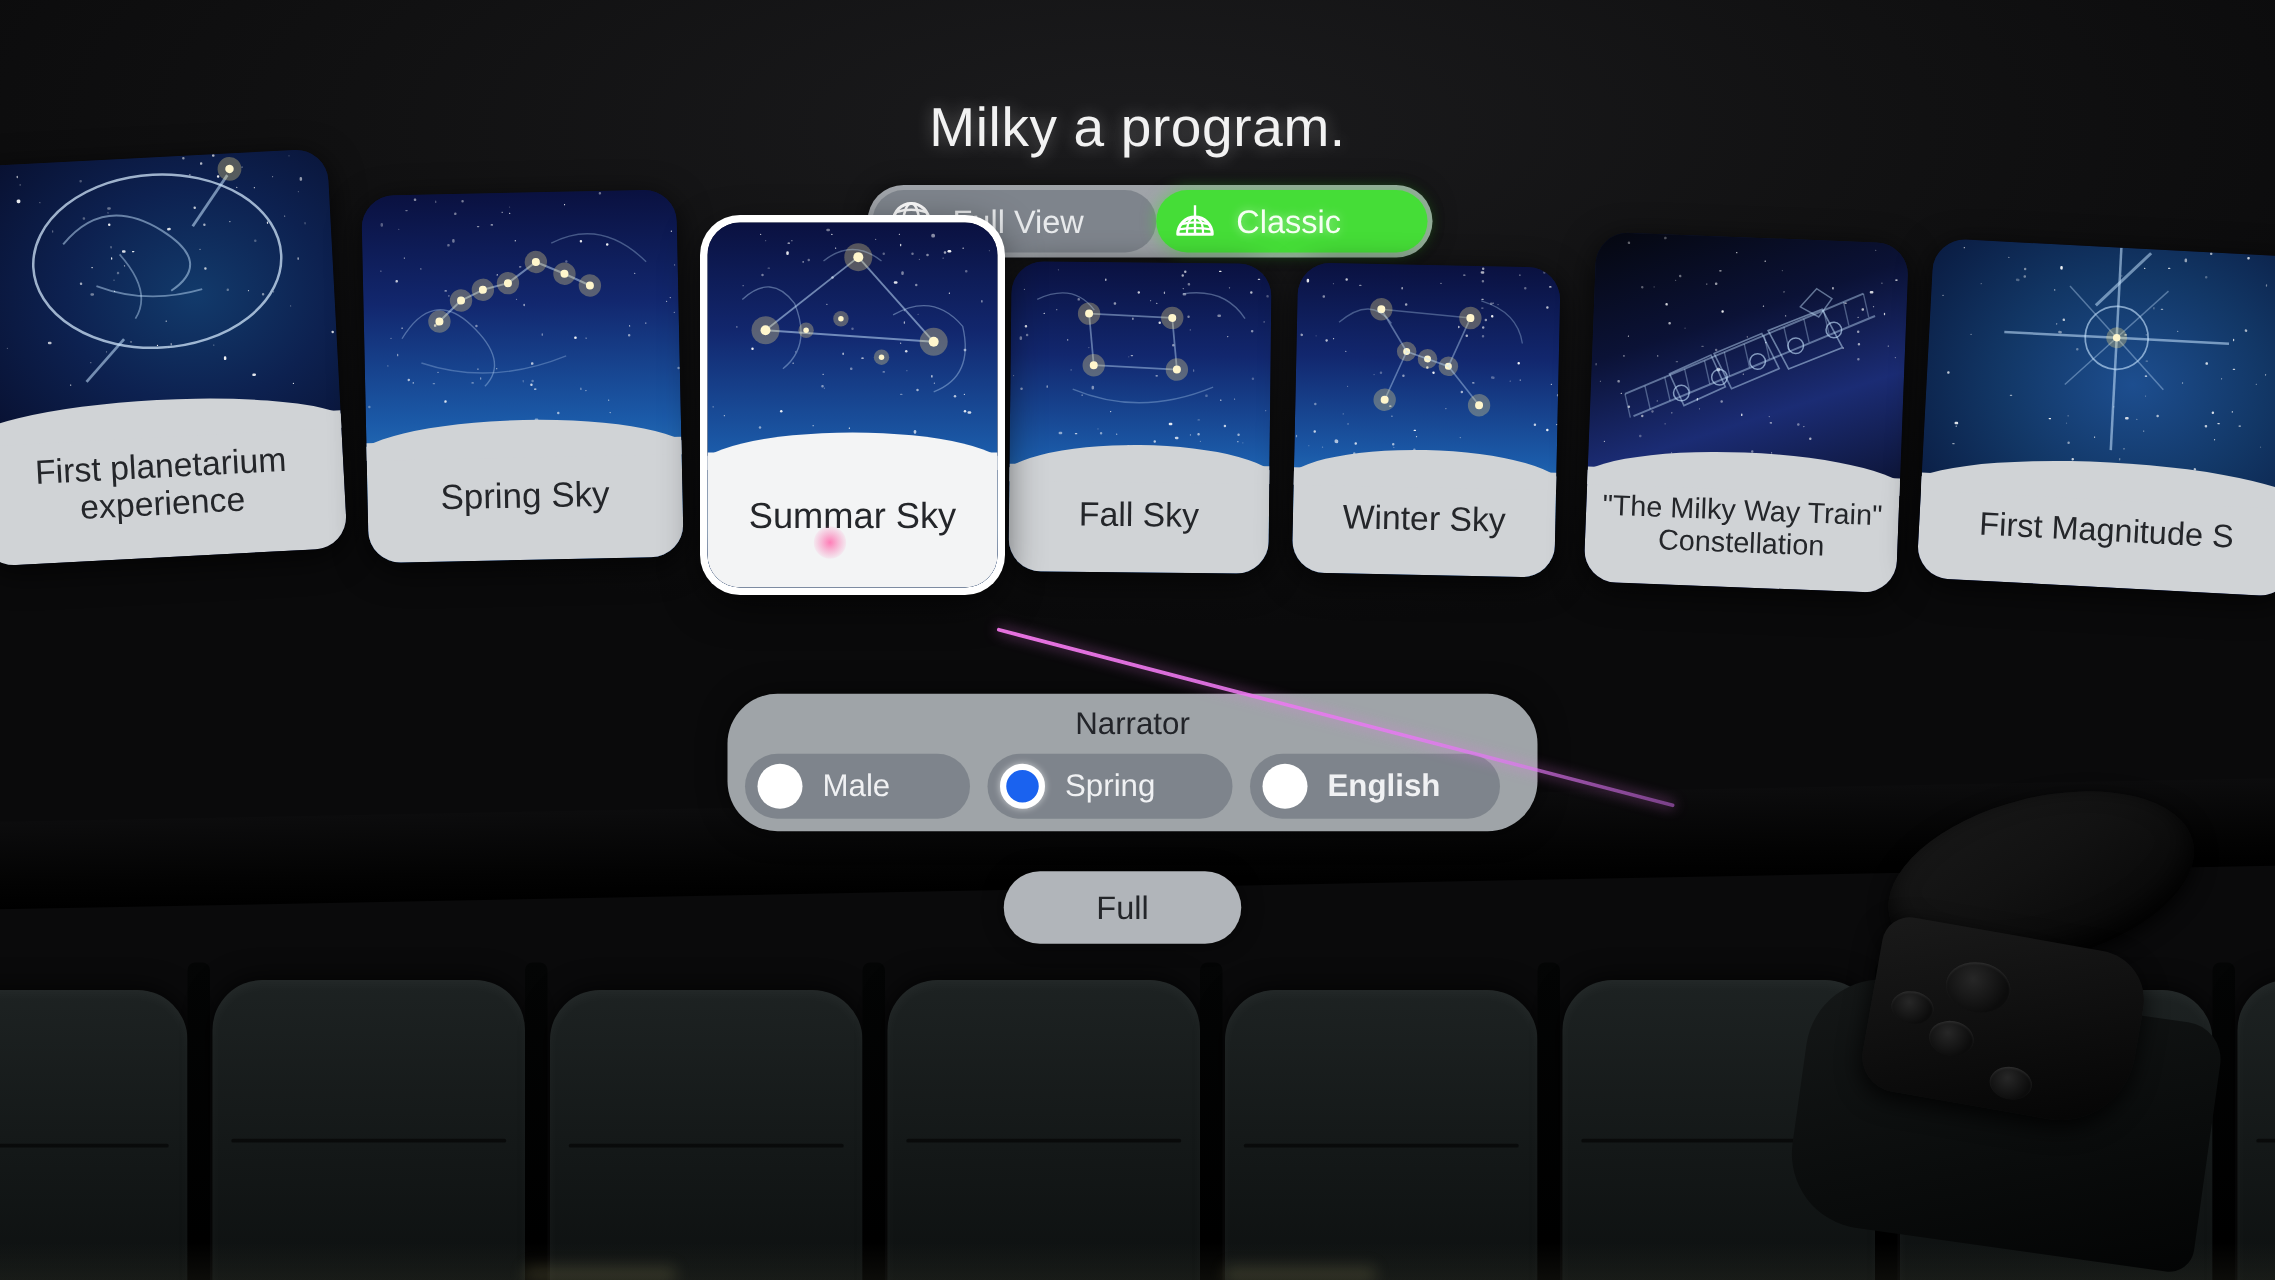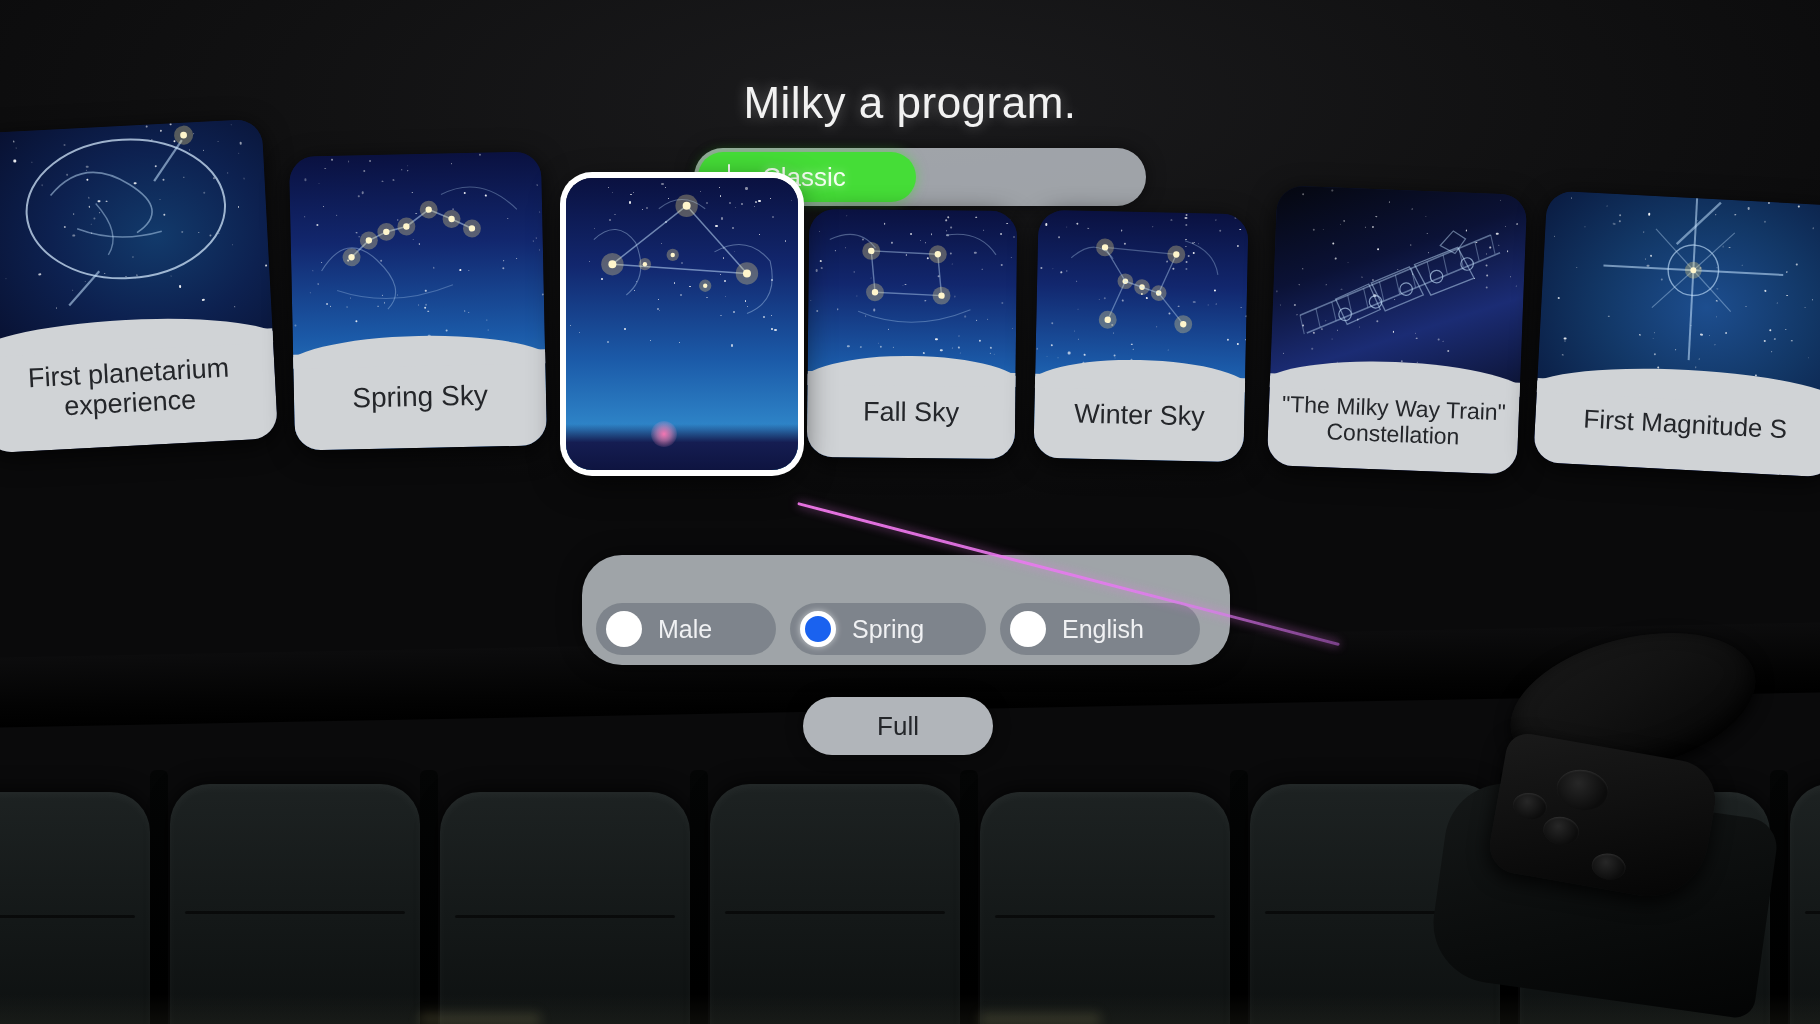--- a/index.html
+++ b/index.html
@@ -129,21 +129,21 @@
     font-size:25px; color:#222429;
   }
   .opt-row { position:absolute; left:14px; top:48px; display:flex; gap:14px; }
   .opt {
     height:52px; border-radius:26px;
     background:rgba(124,131,138,0.95);
     display:flex; align-items:center; gap:16px; padding:0 26px 0 10px;
   }
   .opt-male { width:180px; }
   .opt-female { width:196px; }
-  .opt-english { width:200px; }
+  .opt-english { width:200px;font-weight:bold; }
   .radio { width:36px; height:36px; border-radius:50%; background:#ffffff; flex:0 0 36px; }
   .radio.on { background:#1a62ef; border:5px solid #ffffff; box-shadow:0 0 6px rgba(255,255,255,0.6); }
   .opt-label { font-size:25px; color:#f0f1f3; white-space:nowrap; }
 
   
   .back-btn {
     position:absolute; left:803px; top:697px; width:190px; height:58px;
     background:rgba(186,191,196,0.95); border-radius:29px;
     display:flex; align-items:center; justify-content:center;
     font-size:26px; color:#24262a;
@@ -218,20 +218,32 @@
       <div class="seat-gap" style="left: 1830px; height: 280px;"></div>
       <div class="seat" style="left: 1850px; width: 250px; height: 276px;"></div>
     </div>
   <div class="floor-glow"></div>
   <div class="aisle-light" style="left:420px"></div>
   <div class="aisle-light" style="left:980px"></div>
 
   <div class="title">Milky a program.</div>
 
   <div class="viewmode">
+    <div class="vm-btn vm-full">
+      <span class="vm-icon">
+        <svg viewBox="0 0 40 40" width="38" height="38">
+          <circle cx="20" cy="20" r="15" fill="none" stroke="#ffffff" stroke-width="2.6"></circle>
+          <ellipse cx="20" cy="20" rx="6.5" ry="15" fill="none" stroke="#ffffff" stroke-width="2.2"></ellipse>
+          <line x1="5" y1="20" x2="35" y2="20" stroke="#ffffff" stroke-width="2.2"></line>
+          <path d="M7.5 12.2 Q20 8.4 32.5 12.2" fill="none" stroke="#ffffff" stroke-width="2.1"></path>
+          <path d="M7.5 27.8 Q20 31.6 32.5 27.8" fill="none" stroke="#ffffff" stroke-width="2.1"></path>
+        </svg>
+      </span>
+      <span class="vm-label">Full View</span>
+    </div>
     <div class="vm-btn vm-classic">
       <span class="vm-icon">
         <svg viewBox="0 0 40 40" width="38" height="38">
           <path d="M5.5 31 A14.5 14.5 0 0 1 34.5 31 Z" fill="none" stroke="#ffffff" stroke-width="2.6" stroke-linejoin="round"></path>
           <path d="M20 16.6 m0 -10.1 L20 31" stroke="#ffffff" stroke-width="2"></path>
           <path d="M8.6 22.4 Q20 19.6 31.4 22.4" fill="none" stroke="#ffffff" stroke-width="1.9"></path>
           <path d="M6.4 26.9 Q20 24.6 33.6 26.9" fill="none" stroke="#ffffff" stroke-width="1.9"></path>
           <path d="M13.2 31 Q13.2 17 20 16.5" fill="none" stroke="#ffffff" stroke-width="1.9"></path>
           <path d="M26.8 31 Q26.8 17 20 16.5" fill="none" stroke="#ffffff" stroke-width="1.9"></path>
         </svg>
@@ -521,20 +533,23 @@
             <path d="M27.84 61.568 q 23.200000000000003 -21.5488 41.76 3.0784 q 13.92 33.8624 -9.28 52.3328" fill="none" stroke="rgba(198,228,255,0.62)" stroke-width="1.1" opacity="0.6"></path>
             <path d="M148.48 73.88159999999999 q 32.480000000000004 -18.470399999999998 55.68 9.235199999999999 q 9.28 40.0192 -23.200000000000003 52.3328" fill="none" stroke="rgba(198,228,255,0.62)" stroke-width="1.1" opacity="0.6"></path>
             <path d="M92.80000000000001 30.784 q 23.200000000000003 -18.470399999999998 46.400000000000006 0" fill="none" stroke="rgba(198,228,255,0.62)" stroke-width="1.1" opacity="0.55"></path>
             <circle cx="78.88000000000001" cy="86.1952" r="6.16" fill="#f3dc86" opacity="0.32"></circle>
             <circle cx="78.88000000000001" cy="86.1952" r="2.2" fill="#fff6cc"></circle>
             <circle cx="106.72" cy="76.96" r="6.16" fill="#f3dc86" opacity="0.32"></circle>
             <circle cx="106.72" cy="76.96" r="2.2" fill="#fff6cc"></circle>
             <circle cx="139.2" cy="107.74399999999999" r="6.16" fill="#f3dc86" opacity="0.32"></circle>
             <circle cx="139.2" cy="107.74399999999999" r="2.2" fill="#fff6cc"></circle>
           </svg>
+        </div>
+        <div class="card-label" style="height: 108px; font-size: 29px; line-height: 1.12;">
+          <span>Summar Sky</span>
         </div>
       </div>
       <div class="card" style="left: 808px; top: 90px; width: 208px; height: 248px; transform: rotate(0.6deg);">
         <div class="card-sky">
           <div class="sky-bg" style="background: linear-gradient(rgb(10, 17, 64) 0%, rgb(18, 39, 110) 30%, rgb(27, 90, 168) 62%, rgb(47, 134, 201) 86%, rgb(42, 127, 174) 100%);"></div>
           <div class="stars">
             <div class="st" style="width: 1.49045px; height: 1.49045px; left: 37.0072px; top: 5.82019px; opacity: 0.347219;"></div>
             <div class="st" style="width: 2.45631px; height: 2.45631px; left: 71.9128px; top: 135.763px; opacity: 0.480534;"></div>
             <div class="st" style="width: 1.25633px; height: 1.25633px; left: 28.9254px; top: 99.3773px; opacity: 0.567758;"></div>
             <div class="st" style="width: 1.17446px; height: 1.17446px; left: 74.9586px; top: 13.407px; opacity: 0.807656;"></div>
@@ -925,20 +940,21 @@
             <path d="M174 3.1376 L132 47.064" fill="none" stroke="rgba(198,228,255,0.62)" stroke-width="2.4" opacity="0.85"></path>
           </svg>
         </div>
         <div class="card-label" style="height: 84px; font-size: 26px; line-height: 1.12;">
           <span>First Magnitude S</span>
         </div>
       </div>
     </div>
 
   <div class="narrator">
+    <div class="narrator-title">Narrator</div>
     <div class="opt-row">
       <div class="opt opt-male">
         <span class="radio"></span>
         <span class="opt-label">Male</span>
       </div>
       <div class="opt opt-female">
         <span class="radio on"></span>
         <span class="opt-label">Spring</span>
       </div>
       <div class="opt opt-english">

